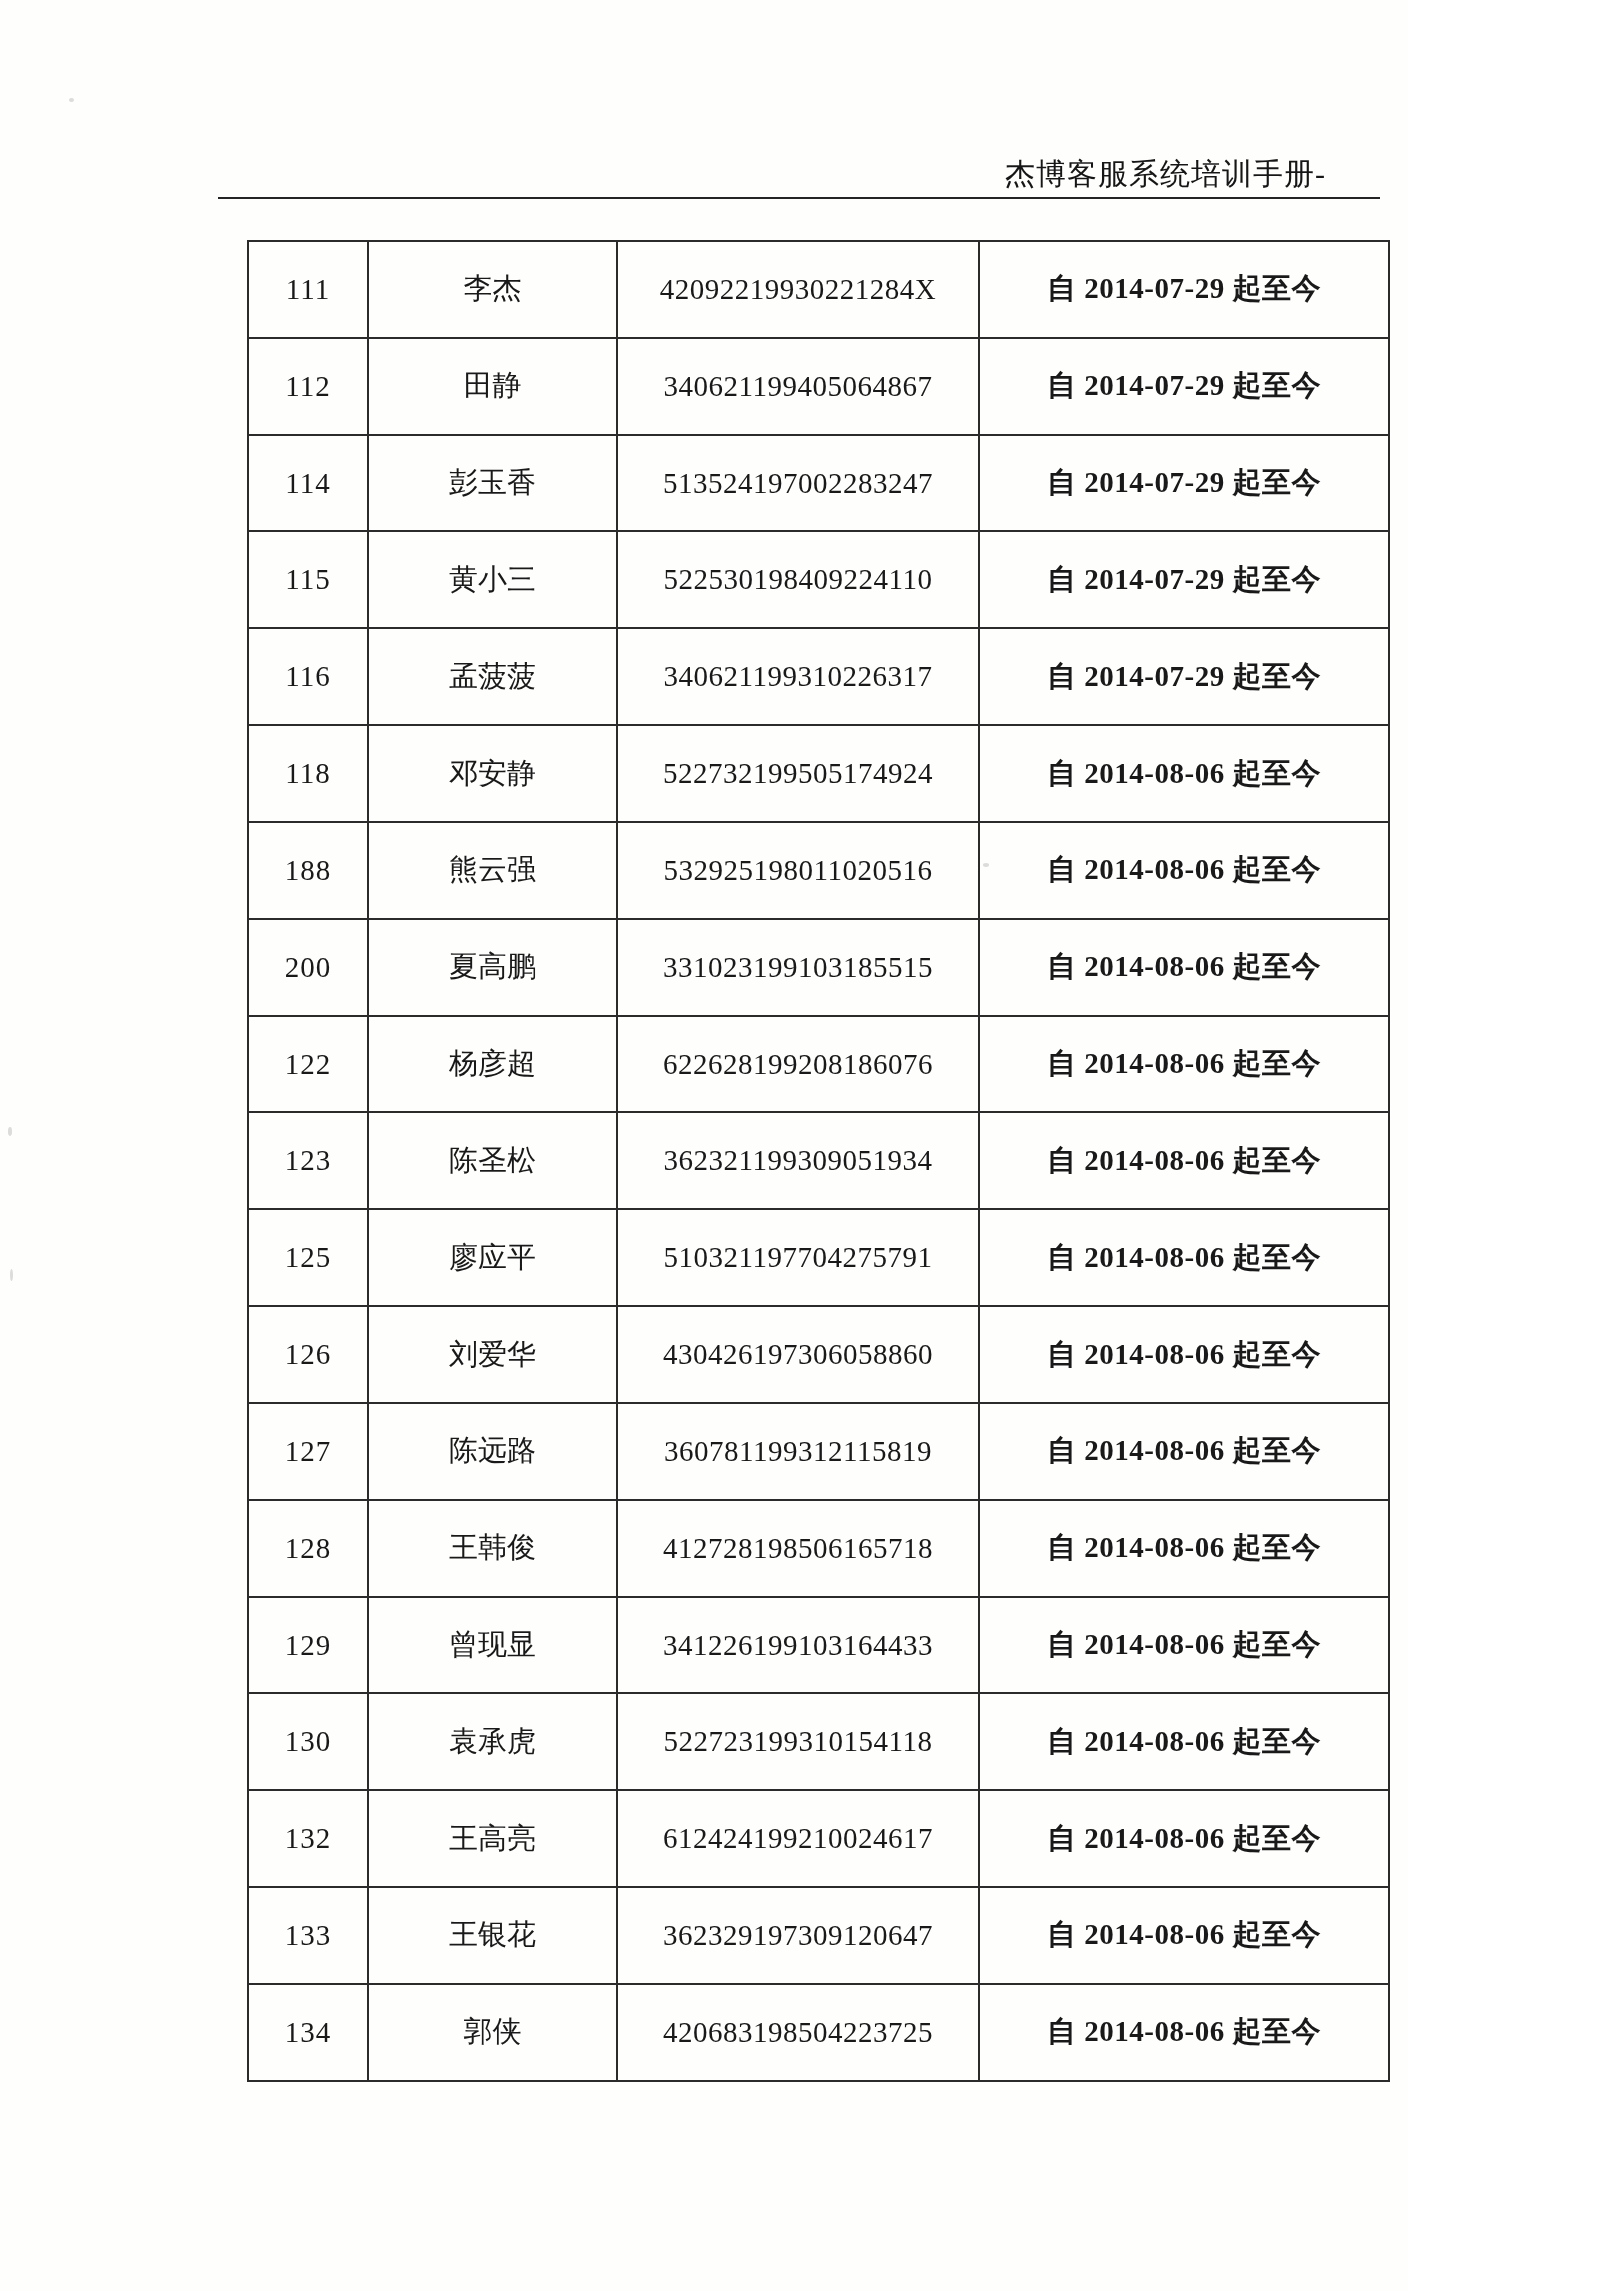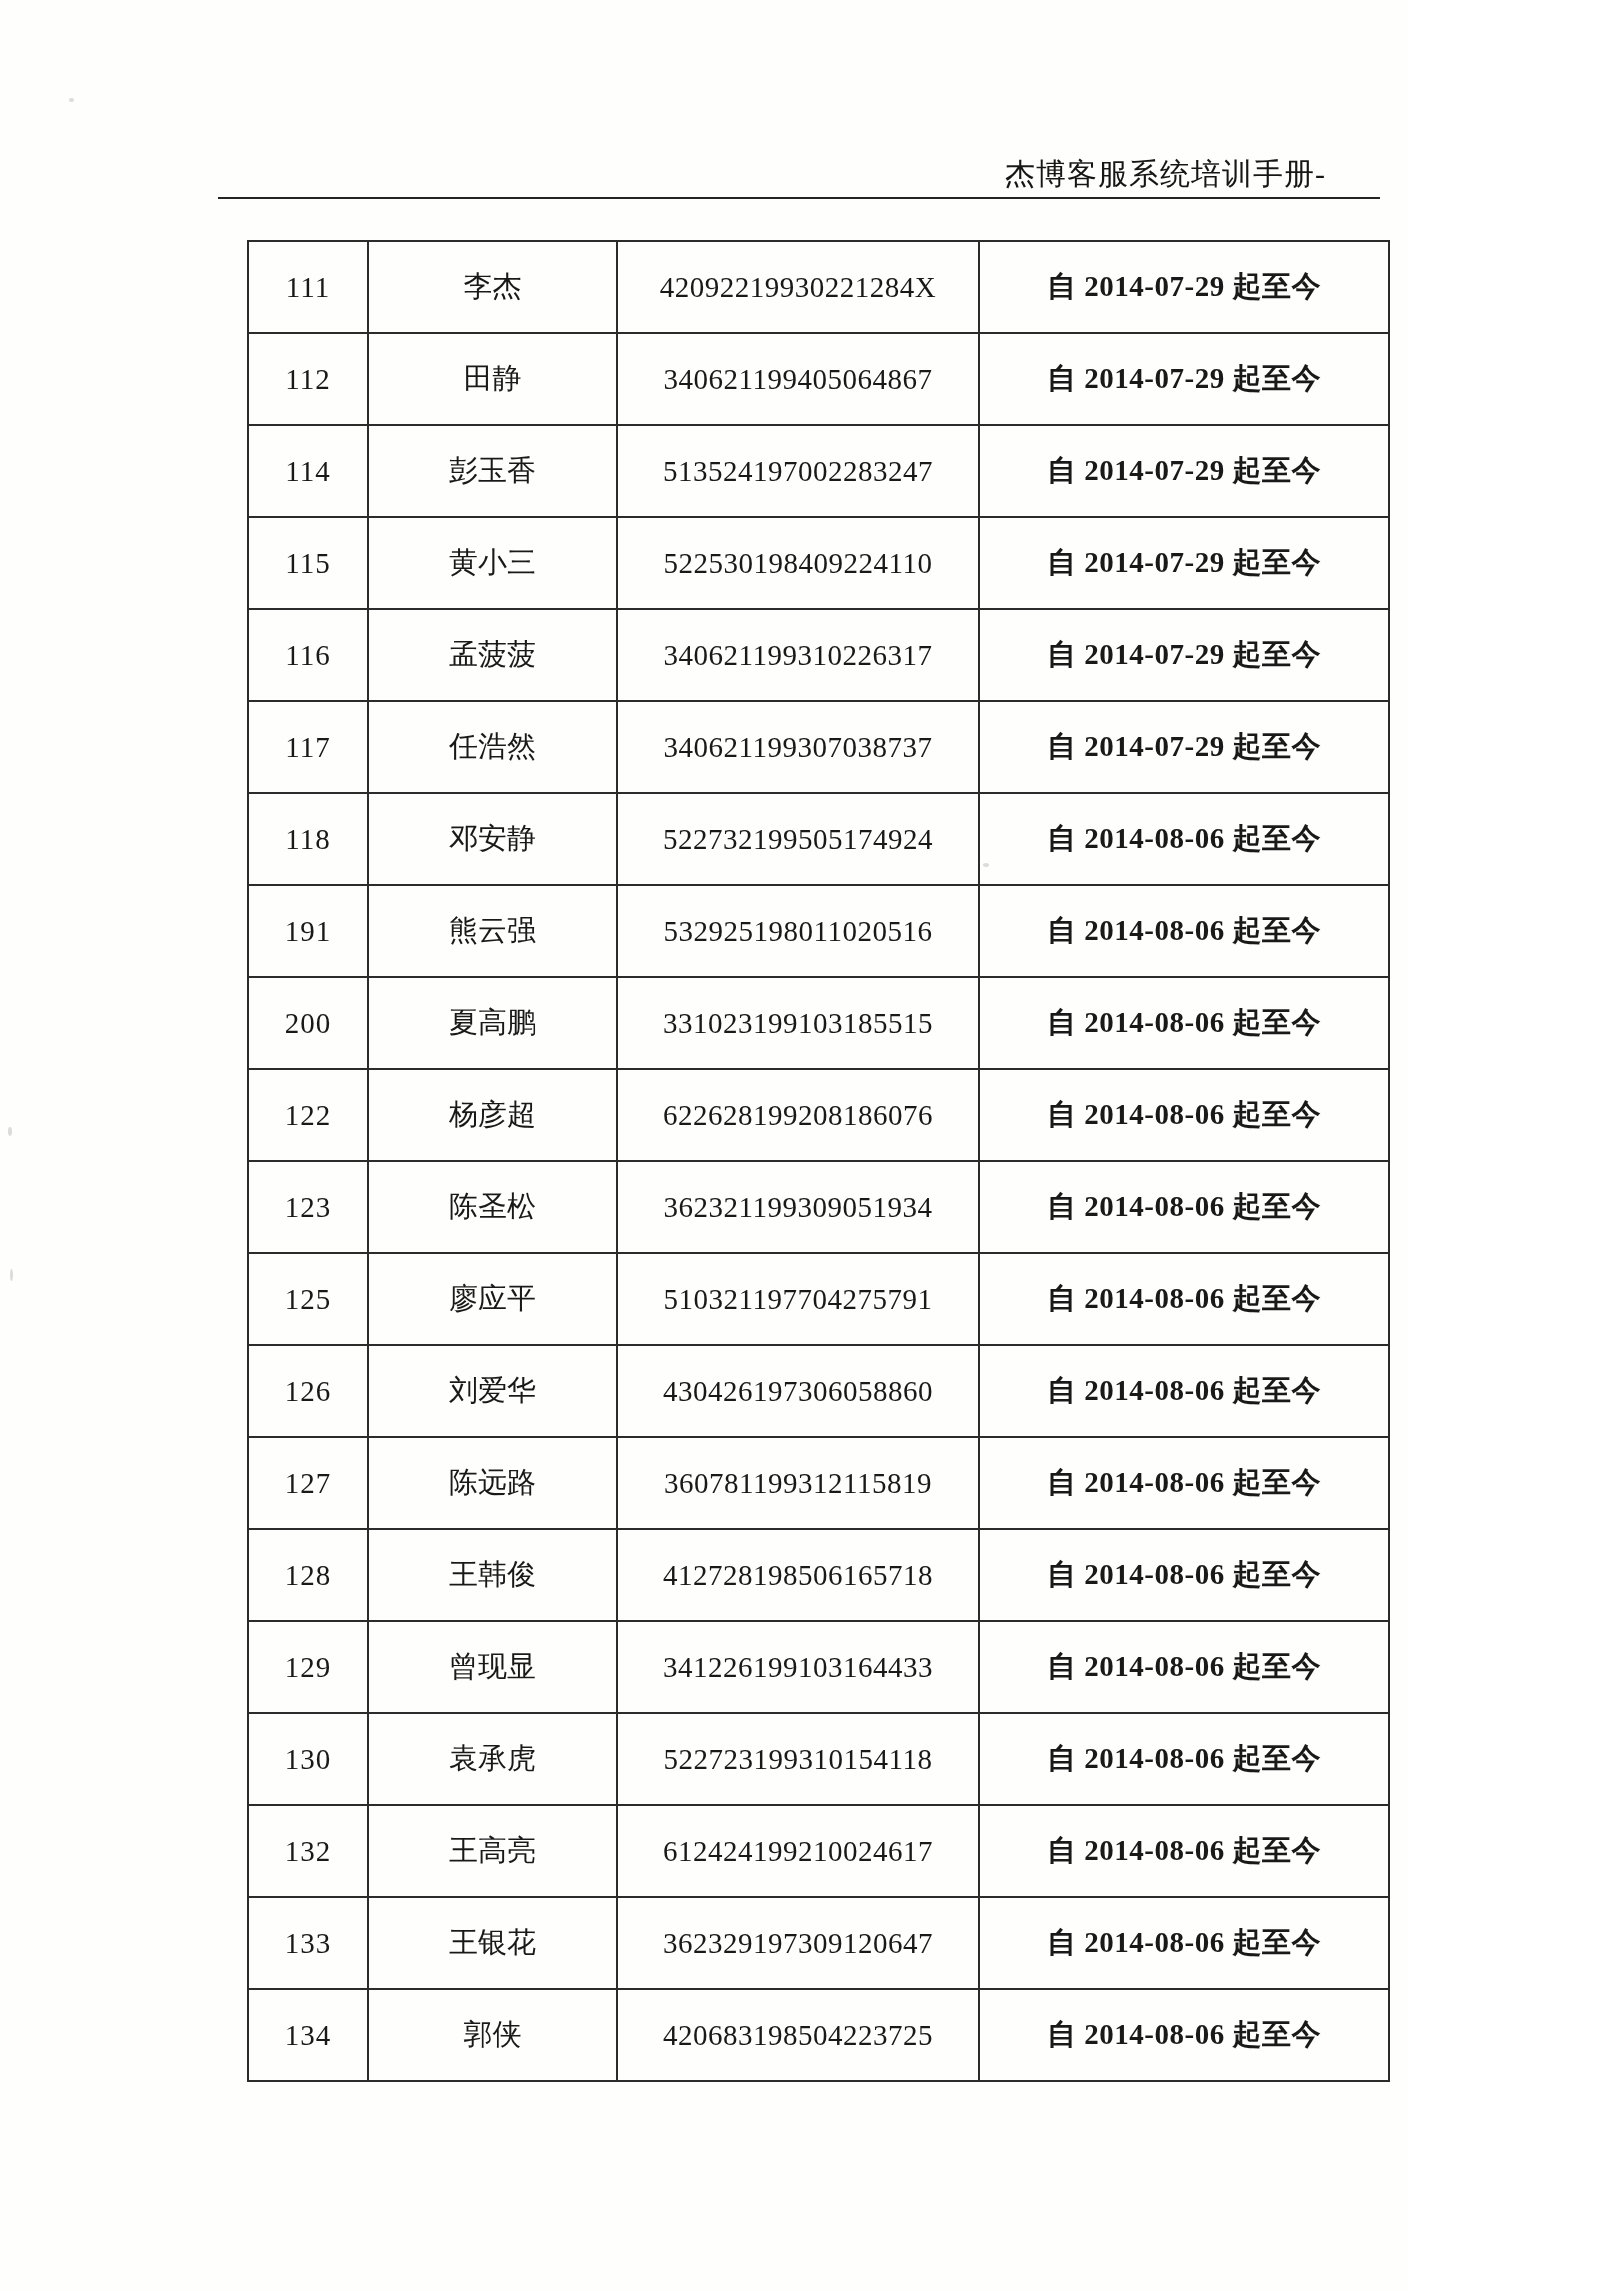--- a/index.html
+++ b/index.html
@@ -95,33 +95,27 @@
           <td class="cell-id">522530198409224110</td>
           <td class="cell-period">自 2014-07-29 起至今</td>
         </tr>
         <tr>
           <td class="cell-no">116</td>
           <td class="cell-name">孟菠菠</td>
           <td class="cell-id">340621199310226317</td>
           <td class="cell-period">自 2014-07-29 起至今</td>
         </tr>
         <tr>
-          <td class="cell-no">117</td>
-          <td class="cell-name">任浩然</td>
-          <td class="cell-id">340621199307038737</td>
-          <td class="cell-period">自 2014-07-29 起至今</td>
-        </tr>
-        <tr>
           <td class="cell-no">118</td>
           <td class="cell-name">邓安静</td>
           <td class="cell-id">522732199505174924</td>
           <td class="cell-period">自 2014-08-06 起至今</td>
         </tr>
         <tr>
-          <td class="cell-no">191</td>
+          <td class="cell-no">188</td>
           <td class="cell-name">熊云强</td>
           <td class="cell-id">532925198011020516</td>
           <td class="cell-period">自 2014-08-06 起至今</td>
         </tr>
         <tr>
           <td class="cell-no">200</td>
           <td class="cell-name">夏高鹏</td>
           <td class="cell-id">331023199103185515</td>
           <td class="cell-period">自 2014-08-06 起至今</td>
         </tr>

